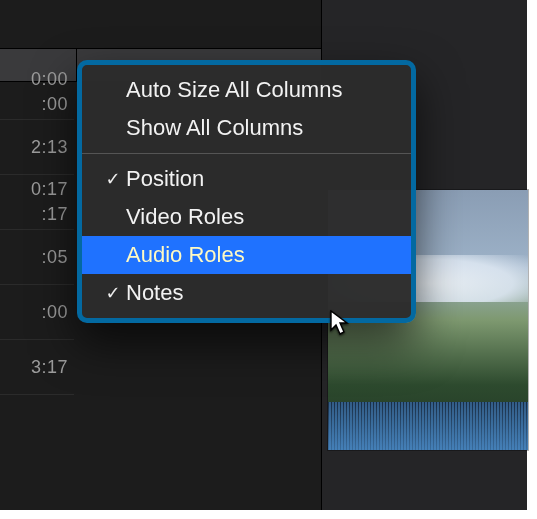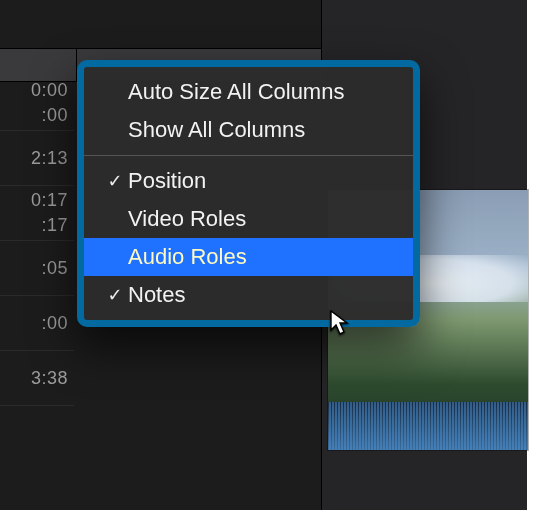--- a/index.html
+++ b/index.html
@@ -9,25 +9,25 @@
   .darkcol{position:absolute;left:322px;top:0;width:205px;height:510px;background:#252527}
   .thumb{position:absolute;left:328px;top:190px;width:200px;height:260px;background:linear-gradient(to bottom,#8a9db4 0%,#9db2c8 30%,#7e9970 50%,#2d4a2e 75%,#1f3422 100%);box-shadow:0 0 0 1px rgba(0,0,0,.3)}
   .thumb::before{content:"";position:absolute;left:0;right:0;top:25%;height:18%;background:radial-gradient(ellipse at 50% 60%,#f2f6fb 0%,#dce6f1 60%,rgba(220,230,241,0) 100%);opacity:.9}
   .thumb .wave{position:absolute;left:0;right:0;bottom:0;height:48px;background:#0f1a2a}
   .thumb .wave::before{content:"";position:absolute;left:0;right:0;bottom:0;height:48px;background:
     repeating-linear-gradient(to right,rgba(70,140,210,.0) 0 1px,rgba(70,140,210,.45) 1px 3px),
     linear-gradient(to top,rgba(70,140,210,.65),rgba(70,140,210,.15));mix-blend-mode:screen}
   .tabbar{position:absolute;left:0;top:48px;width:322px;height:32px;background:#3a3a3c;border-top:1px solid #000;border-bottom:1px solid #000}
   .tabbar .cut{position:absolute;left:76px;top:0;bottom:0;width:1px;background:#000}
   .tabbar .hint{position:absolute;left:82px;top:0;bottom:0;width:8px;color:#e9e9e9;font-size:20px;line-height:32px}
-  .timecol{position:absolute;left:0;top:76px;width:74px}
+  .timecol{position:absolute;left:0;top:65px;width:74px}
   .trow{height:54px;display:flex;align-items:center;justify-content:flex-end;padding-right:6px;border-bottom:1px solid #2b2b2b}
   .trow .tc{color:#9c9c9c;font-size:18px;letter-spacing:.5px;font-variant-numeric:tabular-nums}
   .trow .half{display:flex;flex-direction:column;align-items:flex-end;gap:4px}
-  .menu{position:absolute;left:77px;top:60px;width:329px;background:rgba(44,44,44,.98);border:7px solid #0369a1;border-radius:10px;box-shadow:0 20px 45px rgba(0,0,0,.65);padding:6px 0}
+  .menu{position:absolute;left:77px;top:60px;width:329px;background:rgba(44,44,44,.98);border:5px solid #0369a1;border-radius:10px;box-shadow:0 20px 45px rgba(0,0,0,.65);padding:6px 0}
   .mi{display:flex;align-items:center;height:38px;font-size:22px;color:#f2f2f2;padding-left:20px;position:relative;white-space:nowrap}
   .mi.hl{background:#1f72ff;color:#fef9c3}
   .mi .chk{width:22px;display:inline-flex;justify-content:center;font-size:18px;line-height:1;color:#ededed}
   .mi.hl .chk{color:#fff}
   .mi .lbl{padding-left:2px}
   .sep{height:1px;margin:6px 0;background:#555}
   .cursor{position:absolute;left:326px;top:310px;width:28px;height:28px;pointer-events:none}
   .cursor svg{width:28px;height:28px;filter:drop-shadow(0 1px 1px rgba(0,0,0,.8))}
 </style>
 </head>
@@ -61,21 +61,21 @@
           <span class="tc">:17</span>
         </span>
       </div>
       <div class="trow">
         <span class="tc">:05</span>
       </div>
       <div class="trow">
         <span class="tc">:00</span>
       </div>
       <div class="trow">
-        <span class="tc">3:38</span>
+        <span class="tc">3:17</span>
       </div>
     </div>
   </div>
 
   <div class="menu">
     <div class="mi">
       <span class="chk"></span>
       <span class="lbl">Auto Size All Columns</span>
     </div>
     <div class="mi">

